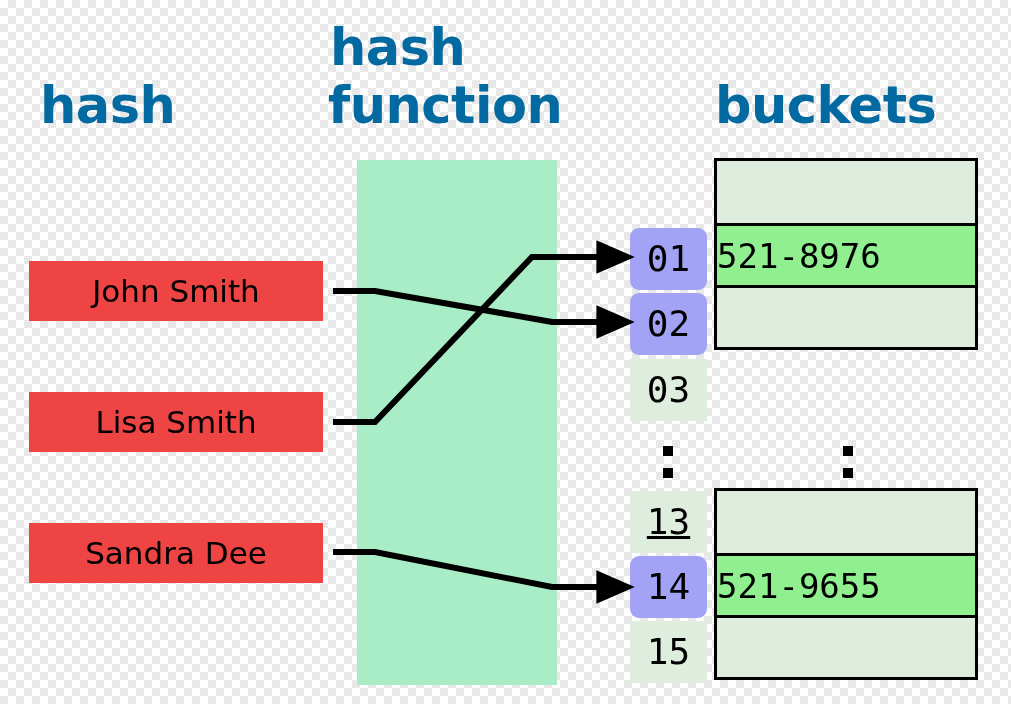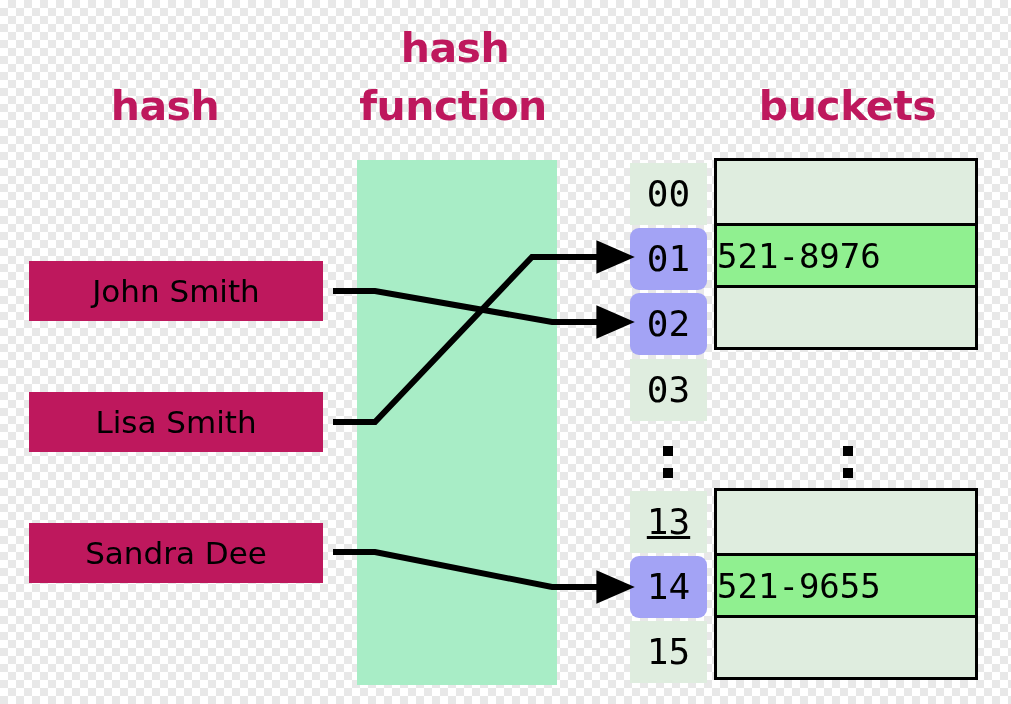--- a/index.html
+++ b/index.html
@@ -23,24 +23,23 @@
     position: relative;
     width: 1011px;
     height: 704px;
   }
 
   
   .heading {
     position: absolute;
     font-family: "DejaVu Sans", sans-serif;
     font-weight: bold;
-    font-size: 41px;
+    font-size: 51px;
     line-height: 48px;
-    color: #be185d;
-    text-align: center;
+    color: #0369a1;
     white-space: nowrap;
     letter-spacing: -0.5px;
   }
   #hdr-keys      { left: 40px;  top: 82px;  width: 250px; }
   #hdr-hash      { left: 330px; top: 24px;  width: 250px; }
   #hdr-function  { left: 328px; top: 82px;  width: 250px; }
   #hdr-buckets   { left: 715px; top: 82px;  width: 265px; }
 
   
   #hash-slab {
@@ -51,21 +50,21 @@
     height: 525px;
     background: #a8edc6;
   }
 
   
   .key-box {
     position: absolute;
     left: 29px;
     width: 294px;
     height: 60px;
-    background: #be185d;
+    background: #ef4444;
     color: #000000;
     font-family: "DejaVu Sans", sans-serif;
     font-size: 31px;
     line-height: 60px;
     text-align: center;
     white-space: nowrap;
   }
   #key-0 { top: 261px; }
   #key-1 { top: 392px; }
   #key-2 { top: 523px; }
@@ -154,21 +153,20 @@
   <div class="heading" id="hdr-hash">hash</div>
   <div class="heading" id="hdr-function">function</div>
   <div class="heading" id="hdr-buckets">buckets</div>
 
   <div id="hash-slab"></div>
 
   <div class="key-box" id="key-0">John Smith</div>
   <div class="key-box" id="key-1">Lisa Smith</div>
   <div class="key-box" id="key-2">Sandra Dee</div>
 
-  <div class="index-cell empty" id="idx-00">00</div>
   <div class="index-cell active" id="idx-01">01</div>
   <div class="index-cell active" id="idx-02">02</div>
   <div class="index-cell empty" id="idx-03">03</div>
 
   <div class="index-cell empty" id="idx-13">13</div>
   <div class="index-cell active" id="idx-14">14</div>
   <div class="index-cell empty" id="idx-15">15</div>
 
   <div class="bucket-table" id="bucket-table-top">
     <div class="bucket-row"></div>

